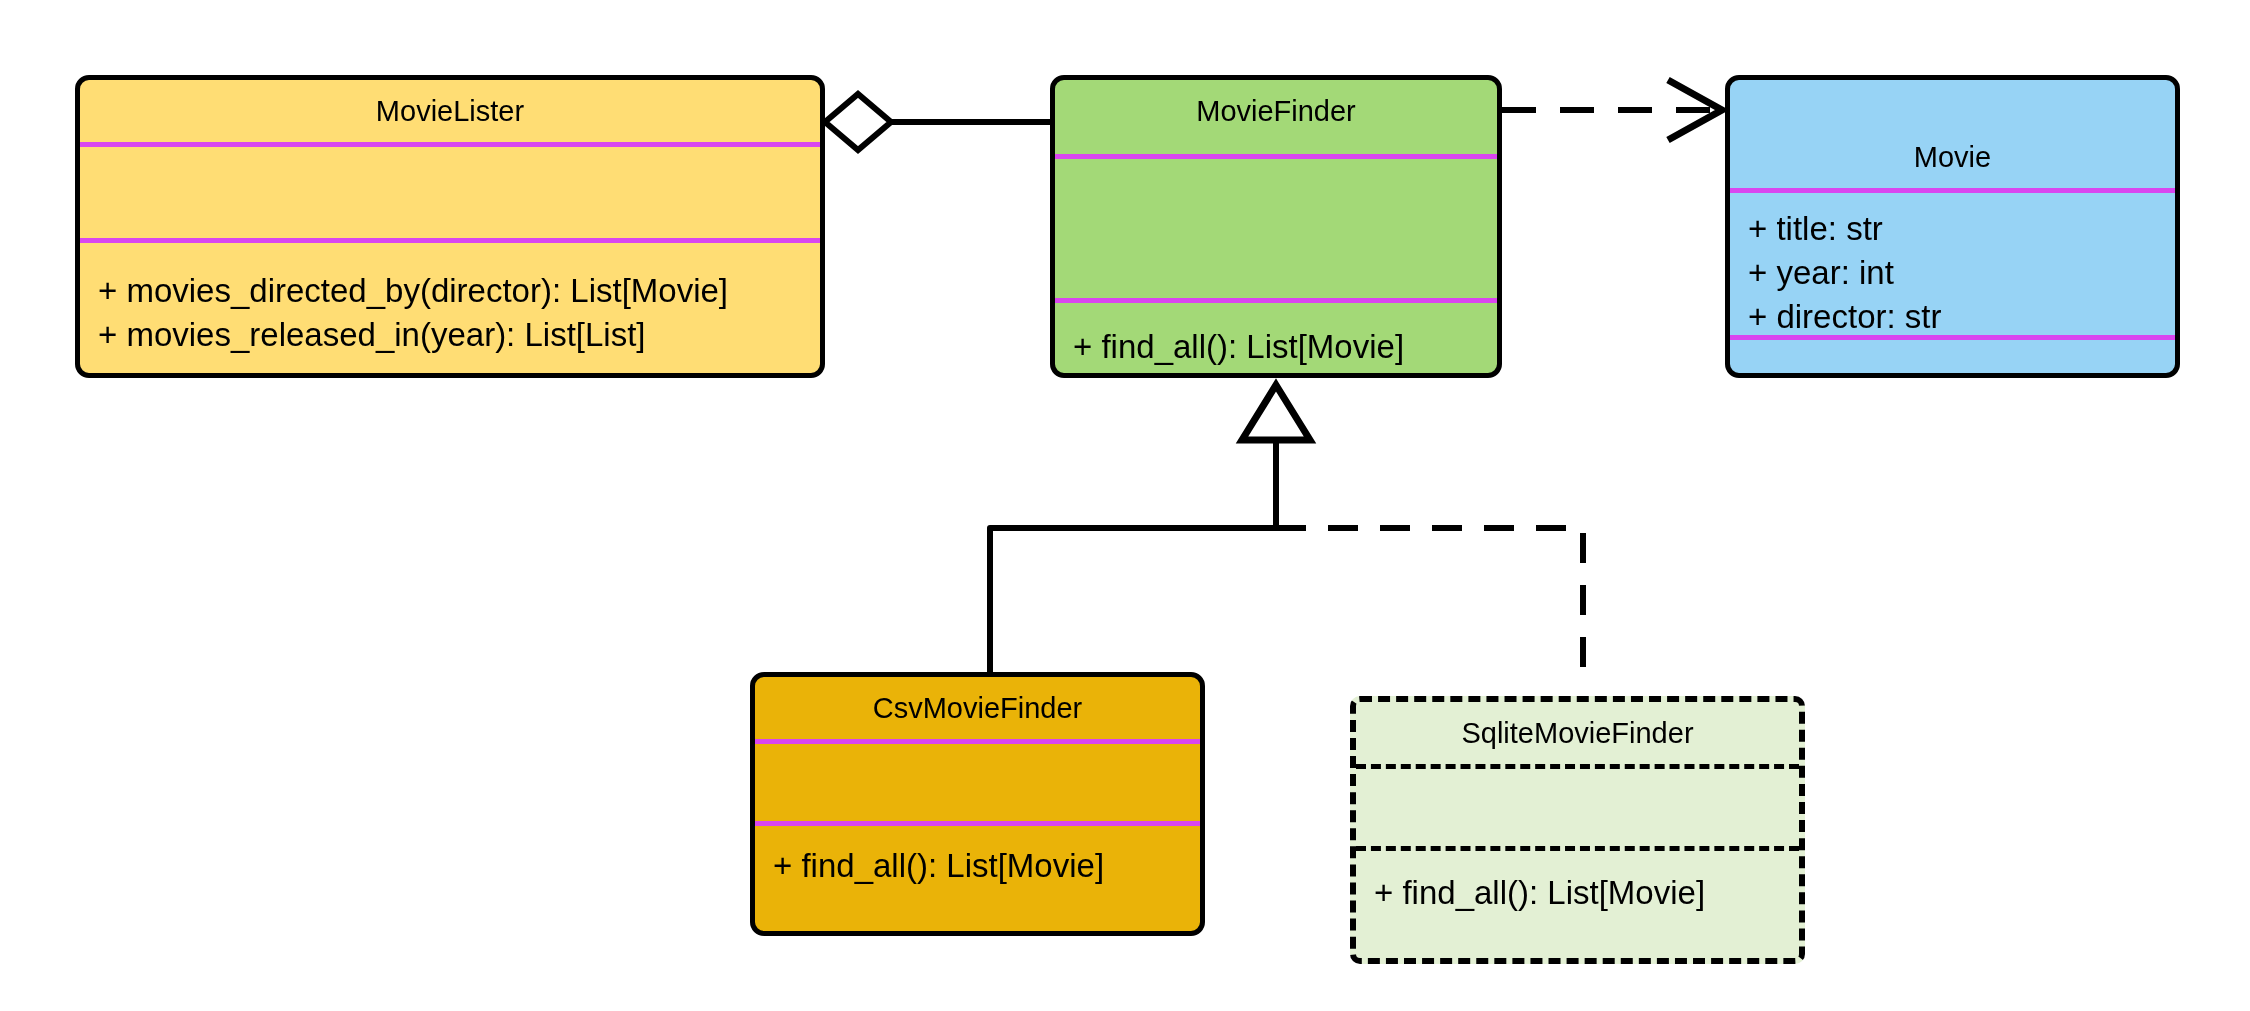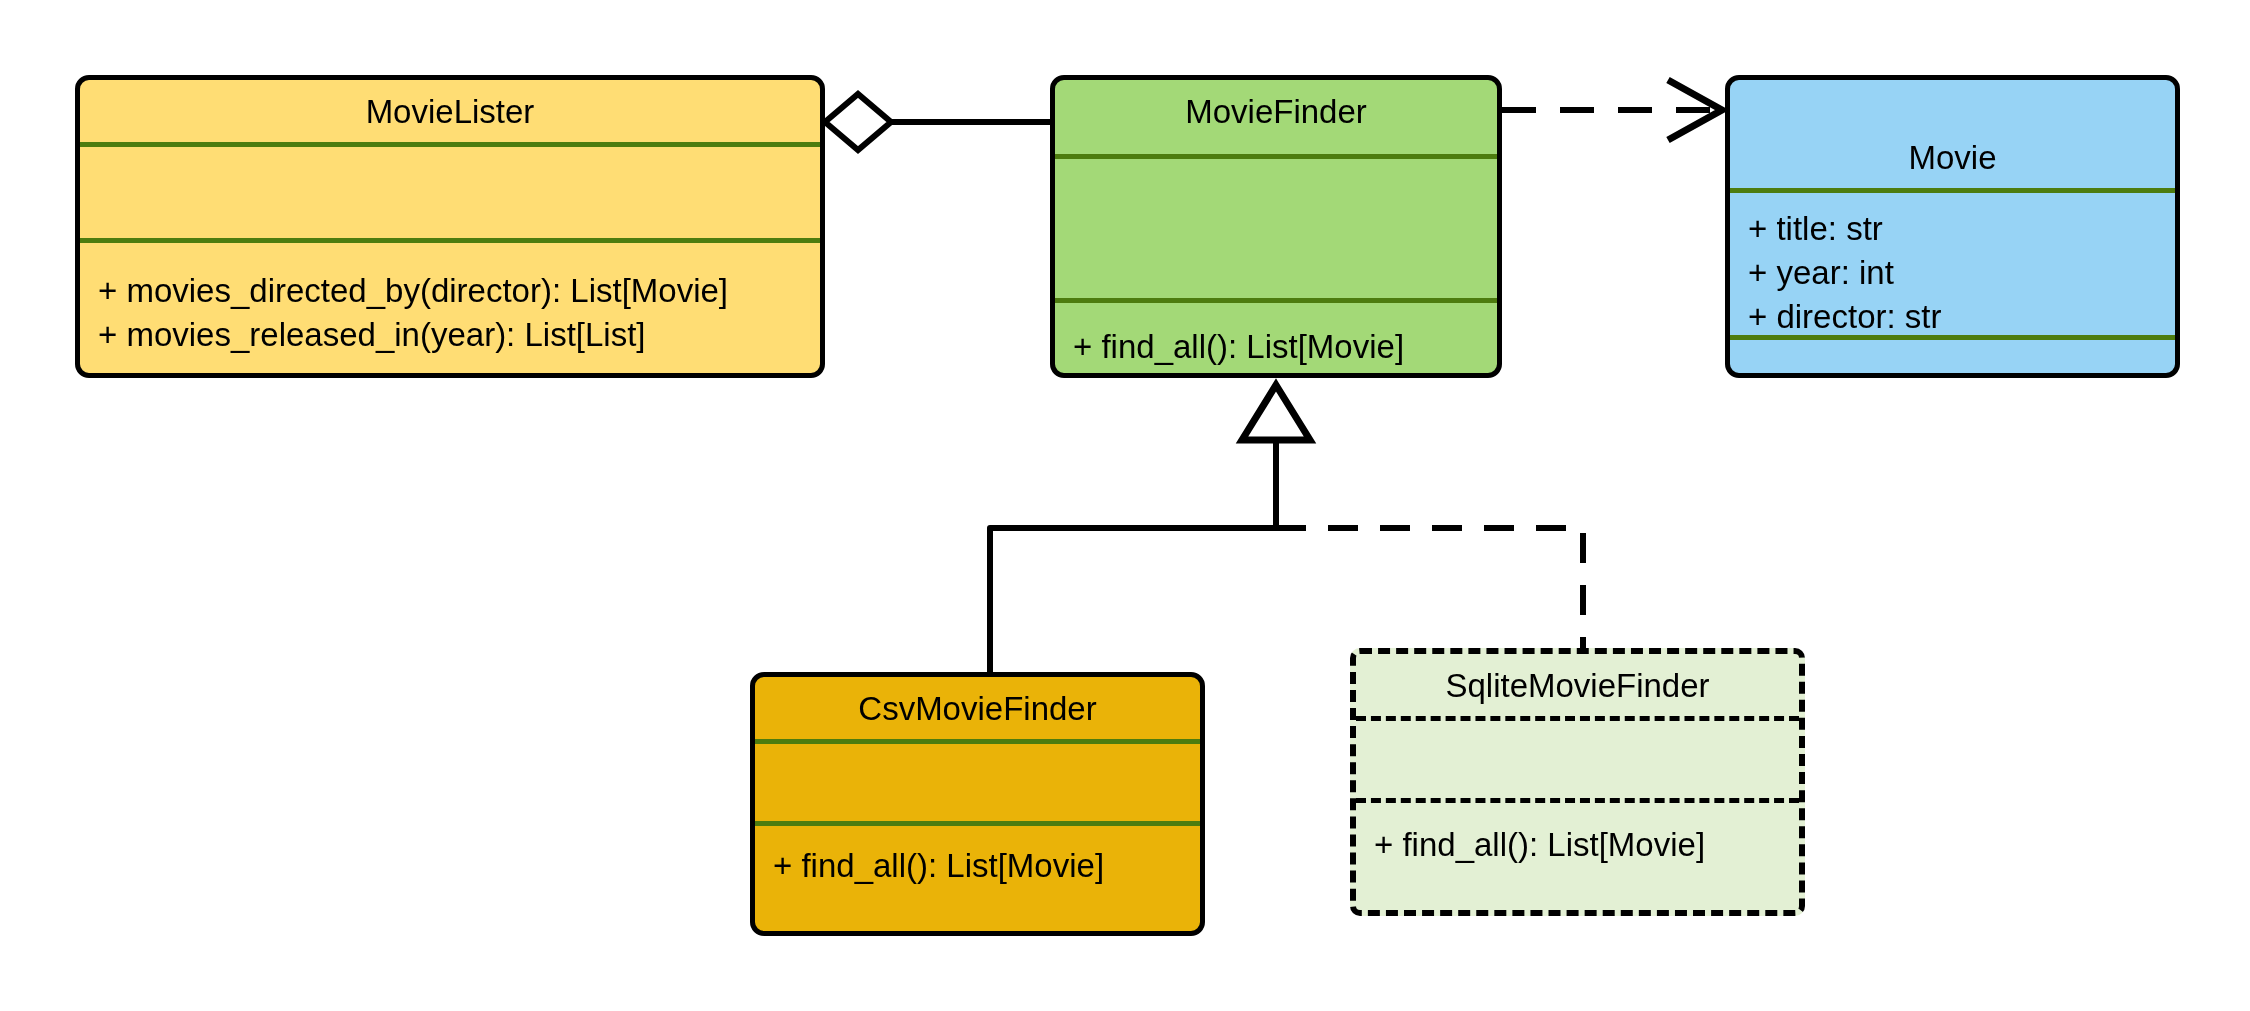--- a/index.html
+++ b/index.html
@@ -38,47 +38,47 @@
     z-index: 5;
   }
   .uml-class.dashed {
     border-style: dashed;
     border-width: 6px;
     border-radius: 10px;
   }
   .class-name {
     box-sizing: border-box;
     text-align: center;
-    font-size: 33px;
+    font-size: 29px;
     color: #000000;
     line-height: 1;
     display: flex;
     align-items: center;
     justify-content: center;
   }
   .compartment {
     box-sizing: border-box;
-    border-top: 5px solid #4d7c0f;
+    border-top: 5px solid #d946ef;
     padding: 10px 18px 0 18px;
     color: #000000;
     font-size: 33px;
     line-height: 1.33;
   }
   .uml-class.dashed .compartment {
     border-top: 5px dashed #000000;
   }
   .member {
     white-space: nowrap;
   }
   
   #class-movielister      { left: 75px;   top: 75px;  width: 750px; height: 303px; background: #FFDD74; }
   #class-moviefinder      { left: 1050px; top: 75px;  width: 452px; height: 303px; background: #A3D977; gap: 12px; }
   #class-movie            { left: 1725px; top: 75px;  width: 455px; height: 303px; background: #97D3F5; }
   #class-csvmoviefinder   { left: 750px;  top: 672px; width: 455px; height: 264px; background: #eab308; }
-  #class-sqlitemoviefinder{ left: 1350px; top: 648px; width: 455px; height: 268px; background: #E3F0D4; }
+  #class-sqlitemoviefinder{ left: 1350px; top: 696px; width: 455px; height: 268px; background: #E3F0D4; }
 
   #class-movielister .class-name       { height: 62px; }
   #class-movielister .attrs            { height: 96px; }
   #class-movielister .methods          { flex: 1 1 auto; padding-top: 26px; }
 
   #class-moviefinder .class-name       { height: 62px; }
   #class-moviefinder .attrs            { height: 132px; }
   #class-moviefinder .methods          { flex: 1 1 auto; padding-top: 22px; }
 
   #class-movie .class-name             { height: 62px; margin-top: 46px; }

